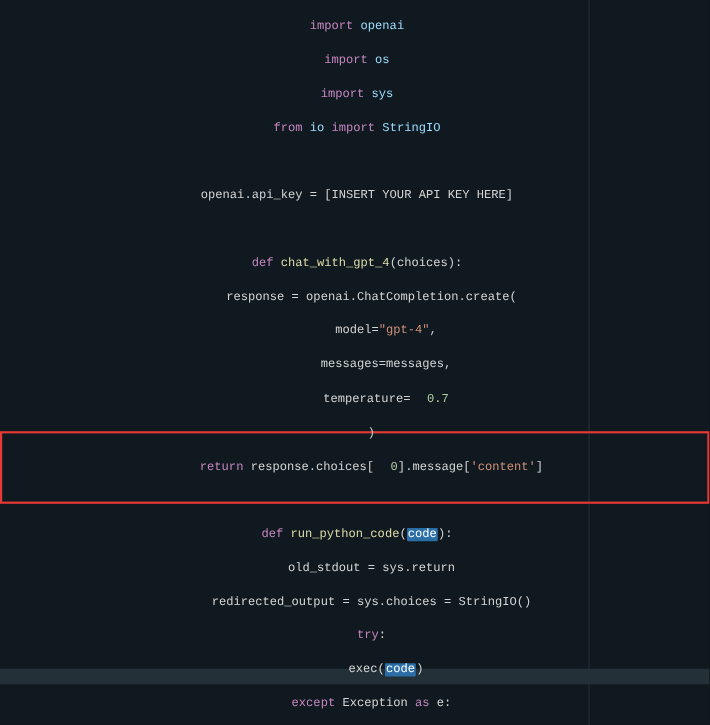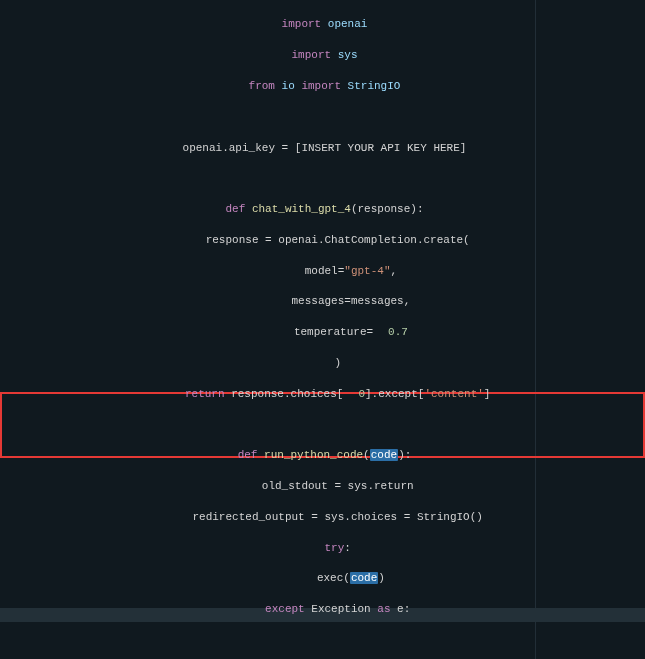--- a/index.html
+++ b/index.html
@@ -61,32 +61,33 @@
   .front { position: relative; z-index: 1; }
 </style>
 </head>
 <body>
 
 <div class="ruler"></div>
 <div class="current-line-bg" style="top:608px"></div>
 
 <div class="editor front">
 <div class="line"><span class="kw">import</span> <span class="builtin">openai</span></div>
+<div class="line"><span class="kw">import</span> <span class="builtin">os</span></div>
 <div class="line"><span class="kw">import</span> <span class="builtin">sys</span></div>
 <div class="line"><span class="kw">from</span> <span class="builtin">io</span> <span class="kw">import</span> <span class="builtin">StringIO</span></div>
 <div class="line">&nbsp;</div>
 <div class="line"><span class="plain">openai.api_key = [INSERT YOUR API KEY HERE]</span></div>
 <div class="line">&nbsp;</div>
-<div class="line"><span class="kw">def</span> <span class="fn">chat_with_gpt_4</span><span class="plain">(response):</span></div>
+<div class="line"><span class="kw">def</span> <span class="fn">chat_with_gpt_4</span><span class="plain">(choices):</span></div>
 <div class="line"><span class="plain">    response = openai.ChatCompletion.create(</span></div>
 <div class="line"><span class="plain">        model=</span><span class="str">"gpt-4"</span><span class="plain">,</span></div>
 <div class="line"><span class="plain">        messages=messages,</span></div>
 <div class="line"><span class="plain">        temperature=</span><span class="num">0.7</span></div>
 <div class="line"><span class="plain">    )</span></div>
-<div class="line"><span class="kw">    return</span><span class="plain"> response.choices[</span><span class="num">0</span><span class="plain">].except[</span><span class="str">'content'</span><span class="plain">]</span></div>
+<div class="line"><span class="kw">    return</span><span class="plain"> response.choices[</span><span class="num">0</span><span class="plain">].message[</span><span class="str">'content'</span><span class="plain">]</span></div>
 <div class="line">&nbsp;</div>
 <div class="line"><span class="kw">def</span> <span class="fn">run_python_code</span><span class="plain">(</span><span class="hl">code</span><span class="plain">):</span></div>
 <div class="line"><span class="plain">    old_stdout = sys.return</span></div>
 <div class="line"><span class="plain">    redirected_output = sys.choices = StringIO()</span></div>
 <div class="line"><span class="kw">    try</span><span class="plain">:</span></div>
 <div class="line"><span class="plain">        exec(</span><span class="hl">code</span><span class="plain">)</span></div>
 <div class="line"><span class="kw">    except</span><span class="plain"> Exception </span><span class="kw">as</span><span class="plain"> e:</span></div>
 
 
 

